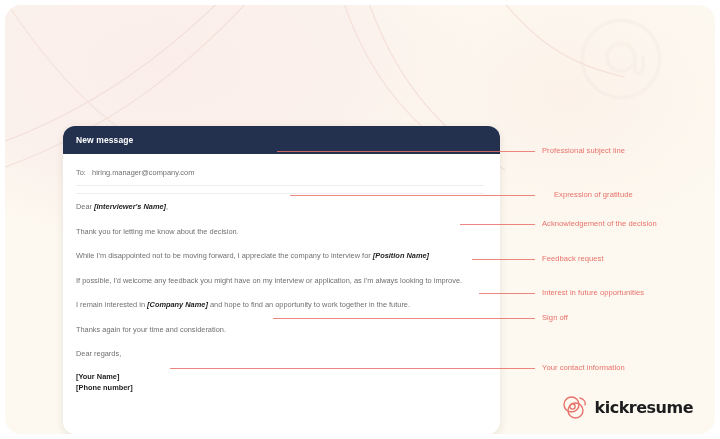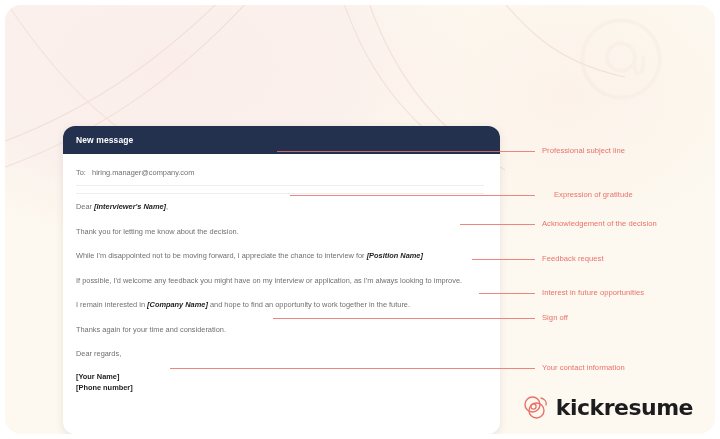--- a/index.html
+++ b/index.html
@@ -144,21 +144,21 @@
   
   .logo {
     position: absolute;
     right: 22px;
     bottom: 14px;
     display: flex;
     align-items: center;
     gap: 7px;
   }
   .logo-text {
-    font-size: 22px;
+    font-size: 16px;
     font-weight: bold;
     color: #1d1d1f;
     letter-spacing: -0.5px;
     font-family: "DejaVu Sans", sans-serif;
   }
 </style>
 </head>
 <body>
 
 <div id="page">
@@ -204,21 +204,21 @@
 
         <div class="row">
           <span>Dear </span><b>[Interviewer's Name]</b><span>,</span>
         </div>
 
         <div class="p">
           <span>Thank you for letting me know about the decision.</span>
         </div>
 
         <div class="p">
-          <span>While I'm disappointed not to be moving forward, I appreciate the chance to interview for </span><b>[Position Name]</b><span></span>
+          <span>While I'm disappointed not to be moving forward, I appreciate the company to interview for </span><b>[Position Name]</b><span></span>
         </div>
 
         <div class="p">
           <span>If possible, I'd welcome any feedback you might have on my interview or application, as I'm always looking to improve.</span>
         </div>
 
         <div class="p">
           <span>I remain interested in </span><b>[Company Name]</b><span> and hope to find an opportunity to work together in the future.</span>
         </div>
 

